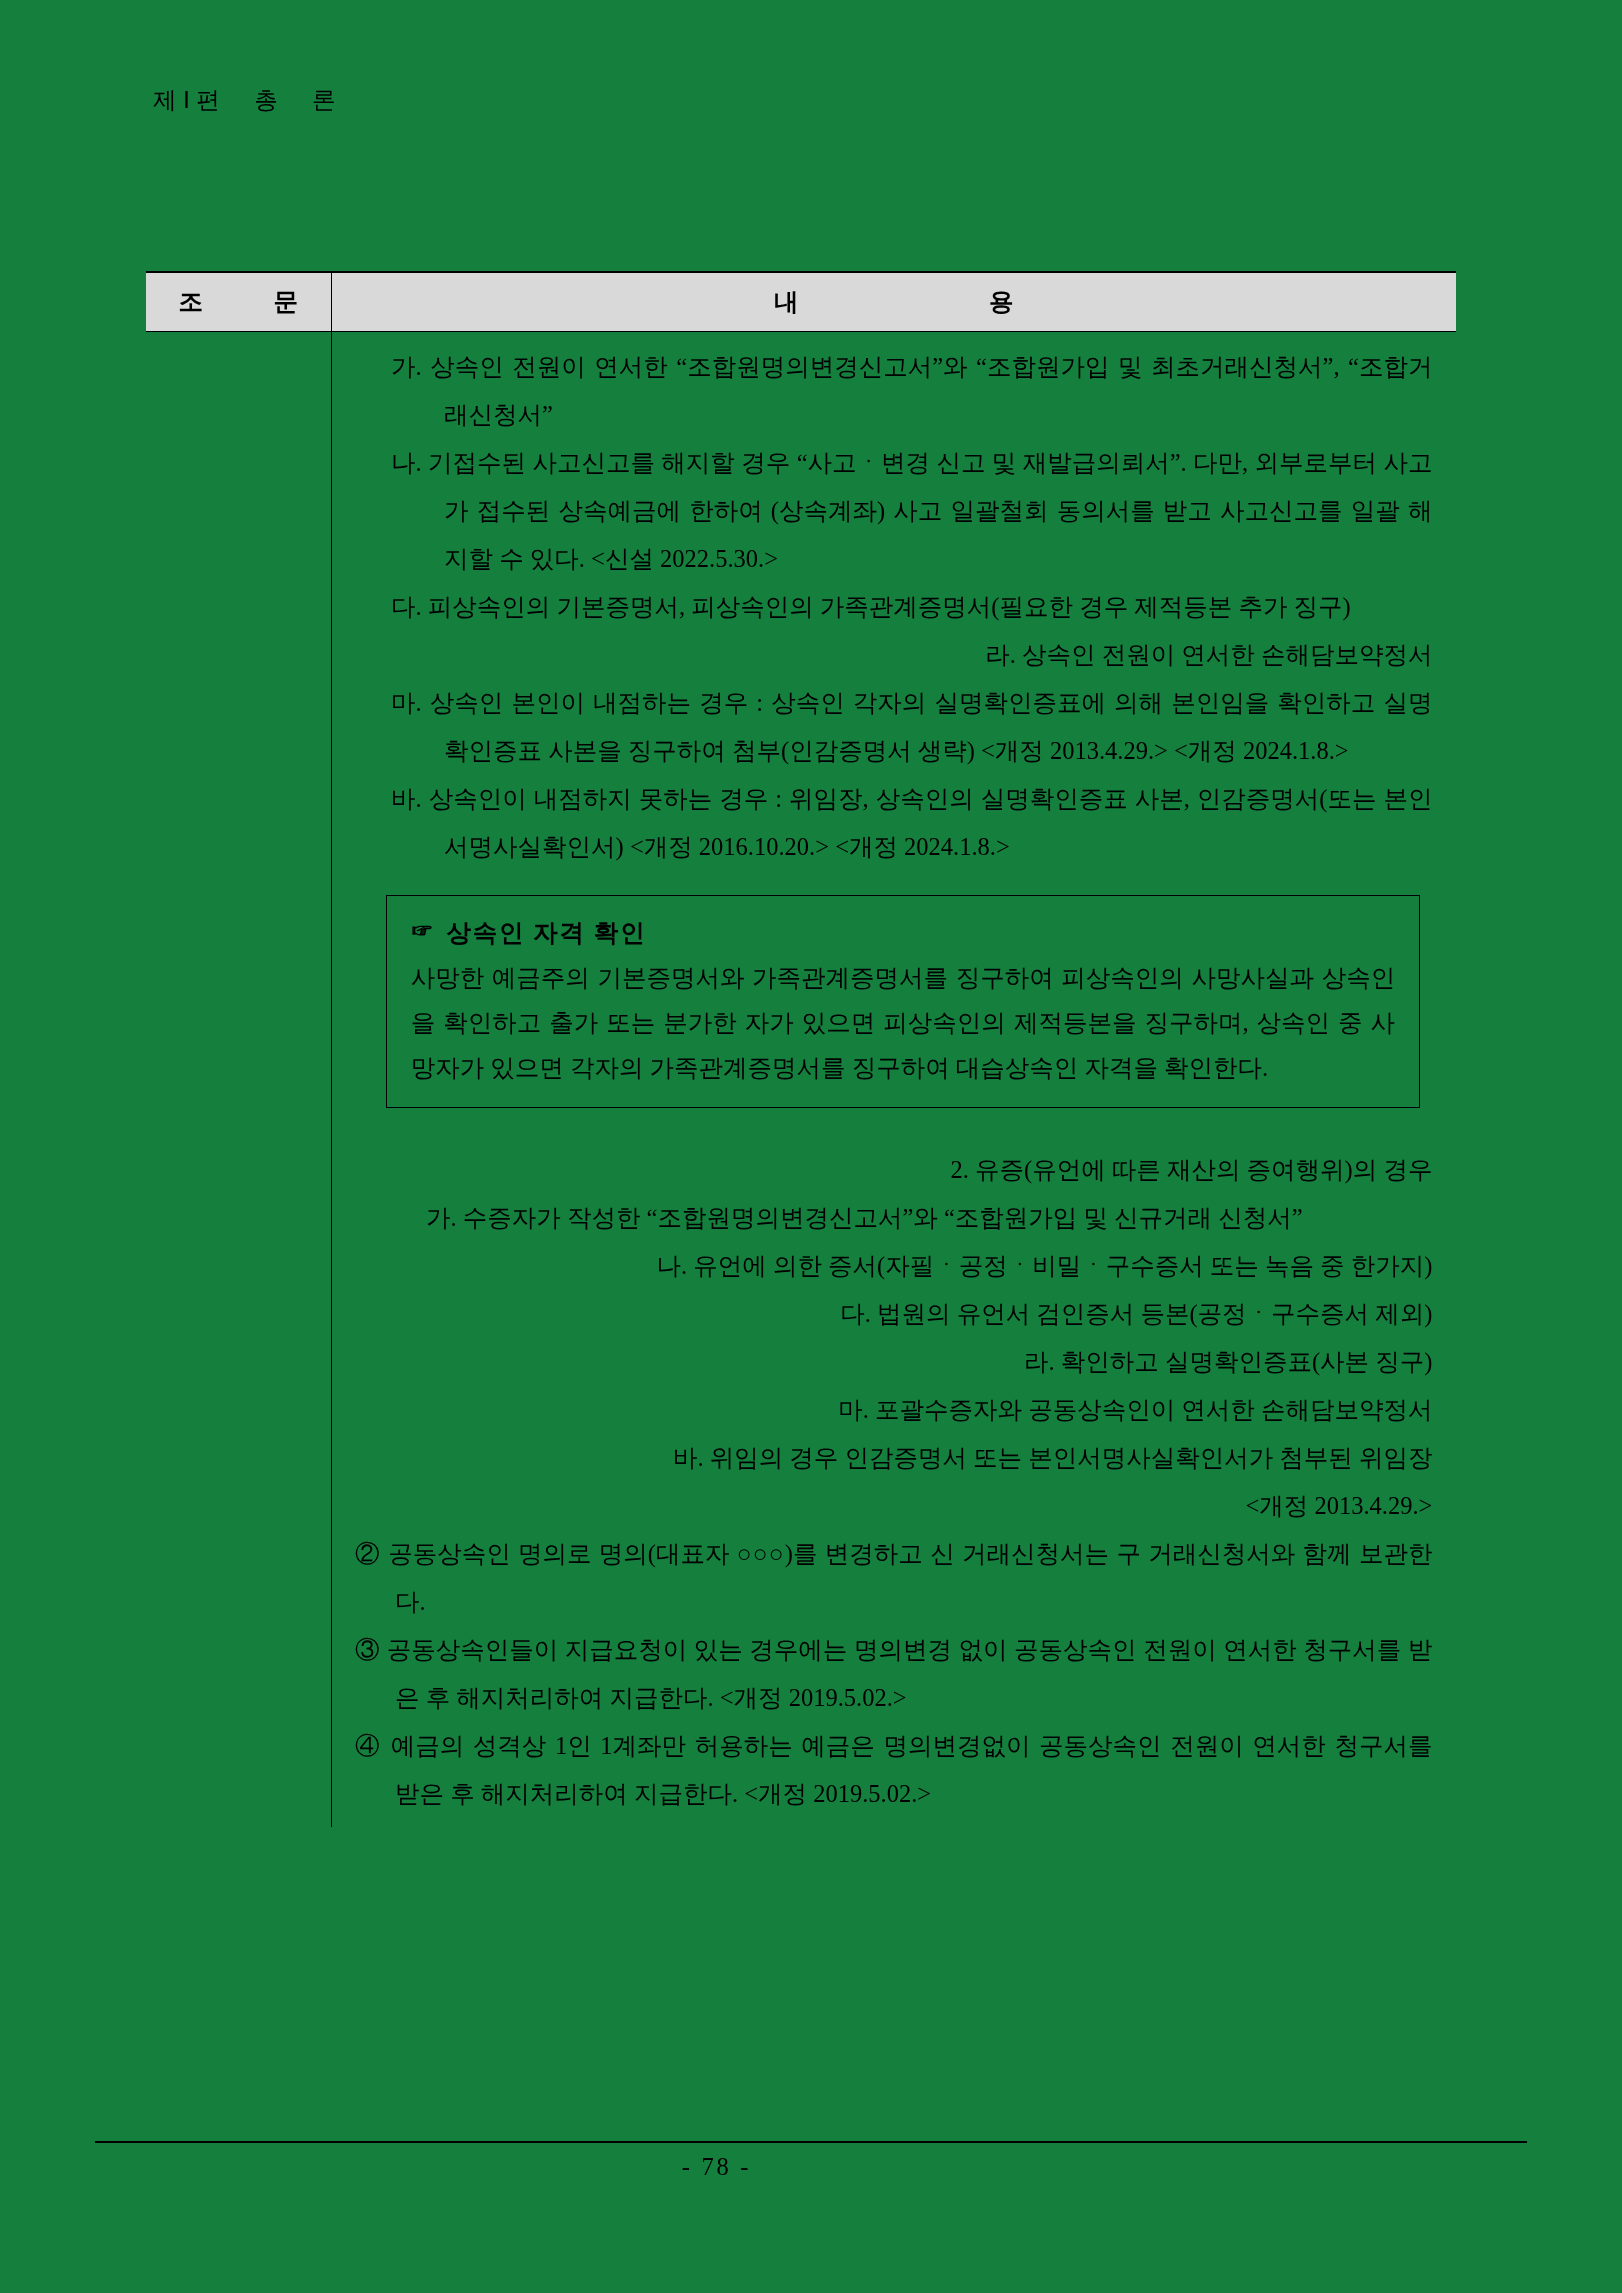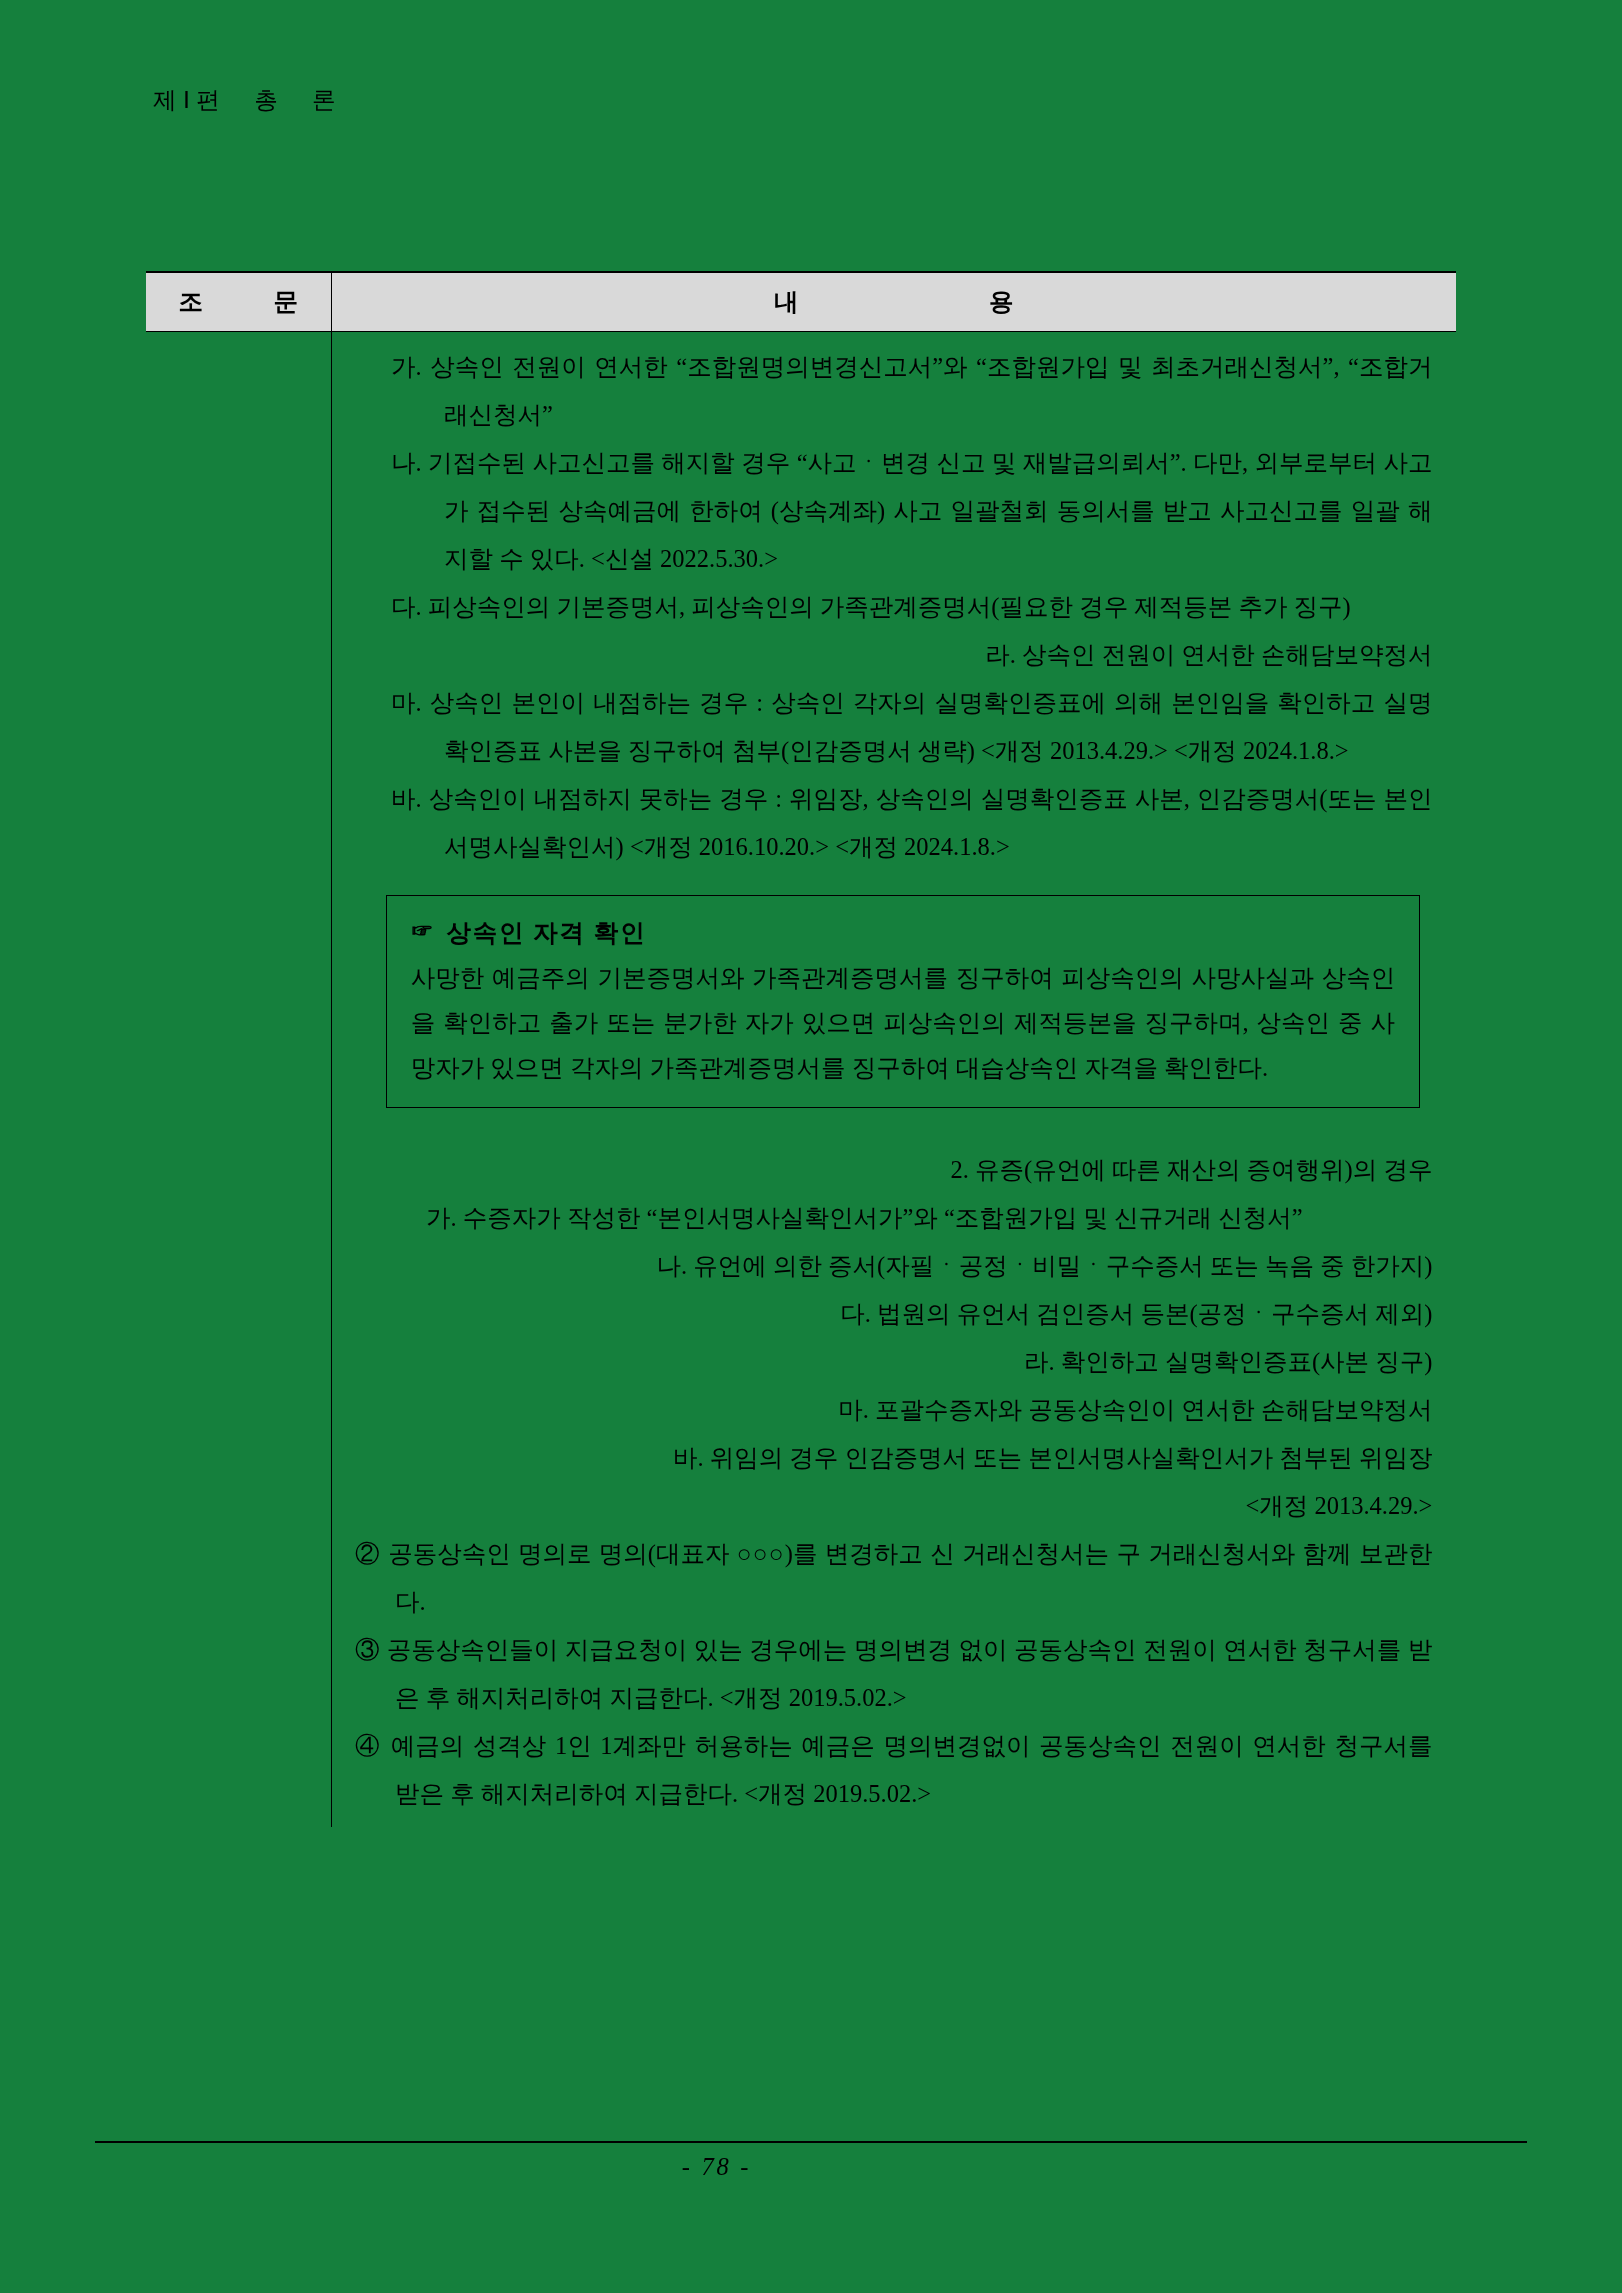--- a/index.html
+++ b/index.html
@@ -148,21 +148,20 @@
   }
   .page-number {
     position: absolute;
     left: 0;
     top: 2153px;
     width: 1433px;
     text-align: center;
     font-size: 24.5px;
     letter-spacing: 2.7px;
     font-family: "Liberation Serif", "DejaVu Serif", serif;
-    font-style: italic;
   }
 </style>
 </head>
 <body>
 
 <div class="page">
 
   <div class="running-head">제I편  총  론</div>
 
   <table class="doc-table">
@@ -197,21 +196,21 @@
               <div class="callout-title">
                 <span class="hand-icon">☞</span><span>상속인 자격 확인</span>
               </div>
               <div class="callout-body">사망한 예금주의 기본증명서와 가족관계증명서를 징구하여 피상속인의 사망사실과 상속인을 확인하고 출가 또는 분가한 자가 있으면 피상속인의 제적등본을 징구하며, 상속인 중 사망자가 있으면 각자의 가족관계증명서를 징구하여 대습상속인 자격을 확인한다.</div>
             </div>
 
             <div class="spacer-md"></div>
 
             <p class="para lvl-num no-justify"><span class="marker">2.</span> <span>유증(유언에 따른 재산의 증여행위)의 경우</span></p>
 
-            <p class="para lvl-sub2"><span class="marker">가.</span> <span>수증자가 작성한 “본인서명사실확인서가”와 “조합원가입 및 신규거래 신청서”</span></p>
+            <p class="para lvl-sub2"><span class="marker">가.</span> <span>수증자가 작성한 “조합원명의변경신고서”와 “조합원가입 및 신규거래 신청서”</span></p>
             <p class="para lvl-sub2 no-justify"><span class="marker">나.</span> <span>유언에 의한 증서(자필ㆍ공정ㆍ비밀ㆍ구수증서 또는 녹음 중 한가지)</span></p>
             <p class="para lvl-sub2 no-justify"><span class="marker">다.</span> <span>법원의 유언서 검인증서 등본(공정ㆍ구수증서 제외)</span></p>
             <p class="para lvl-sub2 no-justify"><span class="marker">라.</span> <span>확인하고 실명확인증표(사본 징구)</span></p>
             <p class="para lvl-sub2 no-justify"><span class="marker">마.</span> <span>포괄수증자와 공동상속인이 연서한 손해담보약정서</span></p>
             <p class="para lvl-sub2 no-justify"><span class="marker">바.</span> <span>위임의 경우 인감증명서 또는 본인서명사실확인서가 첨부된 위임장</span></p>
             <p class="para lvl-sub2 no-justify"><span>&lt;개정 2013.4.29.&gt;</span></p>
 
             <p class="para lvl-circ"><span class="marker">②</span> <span>공동상속인 명의로 명의(대표자 ○○○)를 변경하고 신 거래신청서는 구 거래신청서와 함께 보관한다.</span></p>
             <p class="para lvl-circ"><span class="marker">③</span> <span>공동상속인들이 지급요청이 있는 경우에는 명의변경 없이 공동상속인 전원이 연서한 청구서를 받은 후 해지처리하여 지급한다. &lt;개정 2019.5.02.&gt;</span></p>
             <p class="para lvl-circ"><span class="marker">④</span> <span>예금의 성격상 1인 1계좌만 허용하는 예금은 명의변경없이 공동상속인 전원이 연서한 청구서를 받은 후 해지처리하여 지급한다. &lt;개정 2019.5.02.&gt;</span></p>

